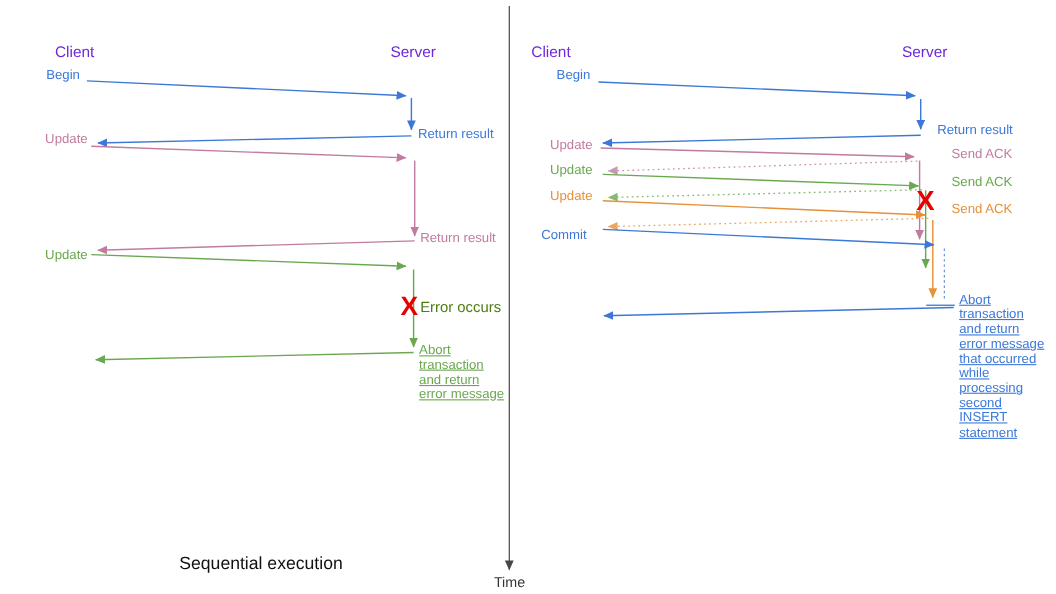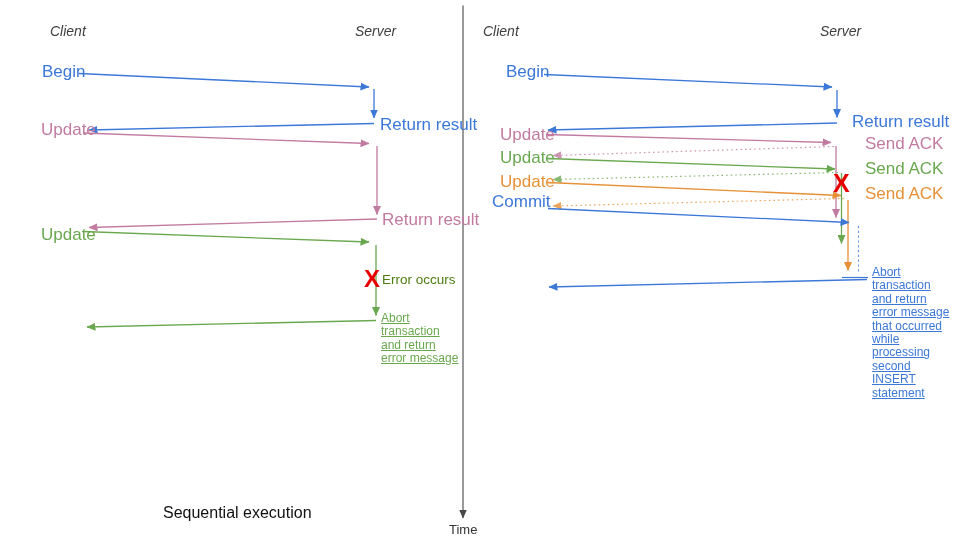--- a/index.html
+++ b/index.html
@@ -1,23 +1,23 @@
 <!DOCTYPE html>
 <html><head>
 <meta charset="utf-8">
 <style>
   html,body{margin:0;padding:0;background:#fff;}
   .stage{
     position:relative;width:960px;height:540px;background:#ffffff;
     font-family:"Liberation Sans",sans-serif;overflow:hidden;
   }
   .stage svg{position:absolute;left:0;top:0;}
-  .lbl{position:absolute;line-height:1.12;white-space:nowrap;font-size:17px;}
+  .lbl{position:absolute;line-height:1.12;white-space:nowrap;font-size:12px;}
   .multi{white-space:pre-line;line-height:13.4px;font-size:12px;text-decoration:underline;}
-  .hdr{font-size:14px;font-style:italic;color:#404040;}
+  .hdr{font-size:14px;color:#6d28d9;margin-top:16px;}
   .title{font-size:16px;color:#111111;}
   .c-blue{color:#3c78d8;}
   .c-pink{color:#c27ba0;}
   .c-green{color:#6aa84f;}
   .c-orange{color:#e69138;}
   .c-red{color:#4d7c0f;}
   .c-axis{color:#333333;font-size:13px;text-align:center;}
   .xmark{font-weight:bold;color:#e60000;line-height:1;}
 </style>
 </head>
@@ -103,21 +103,21 @@
   <div class="lbl hdr" style="left:820px;top:24px">Server</div>
 
   <div class="lbl c-blue" style="left:506px;top:62px">Begin</div>
   <div class="lbl c-blue" style="left:852px;top:112px">Return result</div>
   <div class="lbl c-pink" style="left:500px;top:125px">Update</div>
   <div class="lbl c-pink" style="left:865px;top:134px">Send ACK</div>
   <div class="lbl c-green" style="left:500px;top:148px">Update</div>
   <div class="lbl c-green" style="left:865px;top:159px">Send ACK</div>
   <div class="lbl c-orange" style="left:500px;top:172px">Update</div>
   <div class="lbl c-orange" style="left:865px;top:184px">Send ACK</div>
-  <div class="lbl c-blue" style="left:492px;top:192px">Commit</div>
+  <div class="lbl c-blue" style="left:492px;top:207px">Commit</div>
 
   <div class="lbl xmark" style="left:833px;top:171px;font-size:25px">X</div>
 
   <div class="lbl multi c-blue" style="left:872px;top:266px">Abort
 transaction
 and return
 error message
 that occurred
 while
 processing

